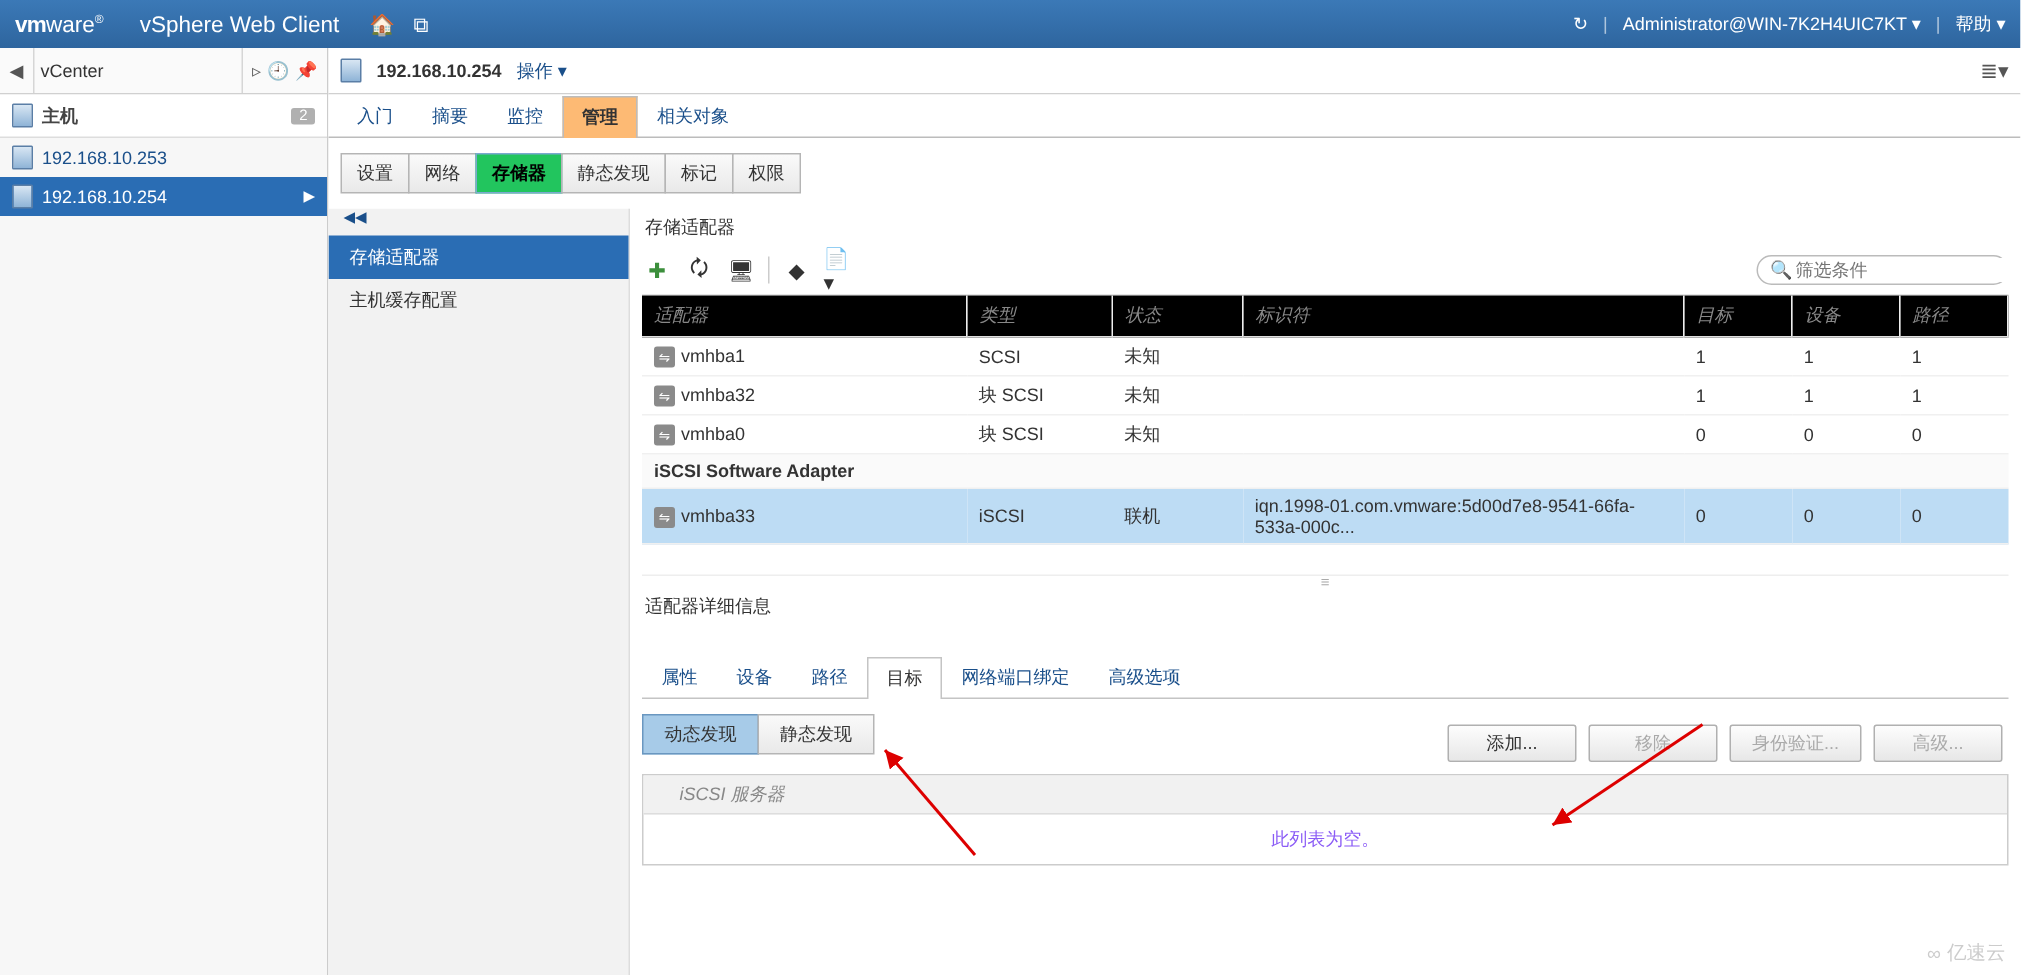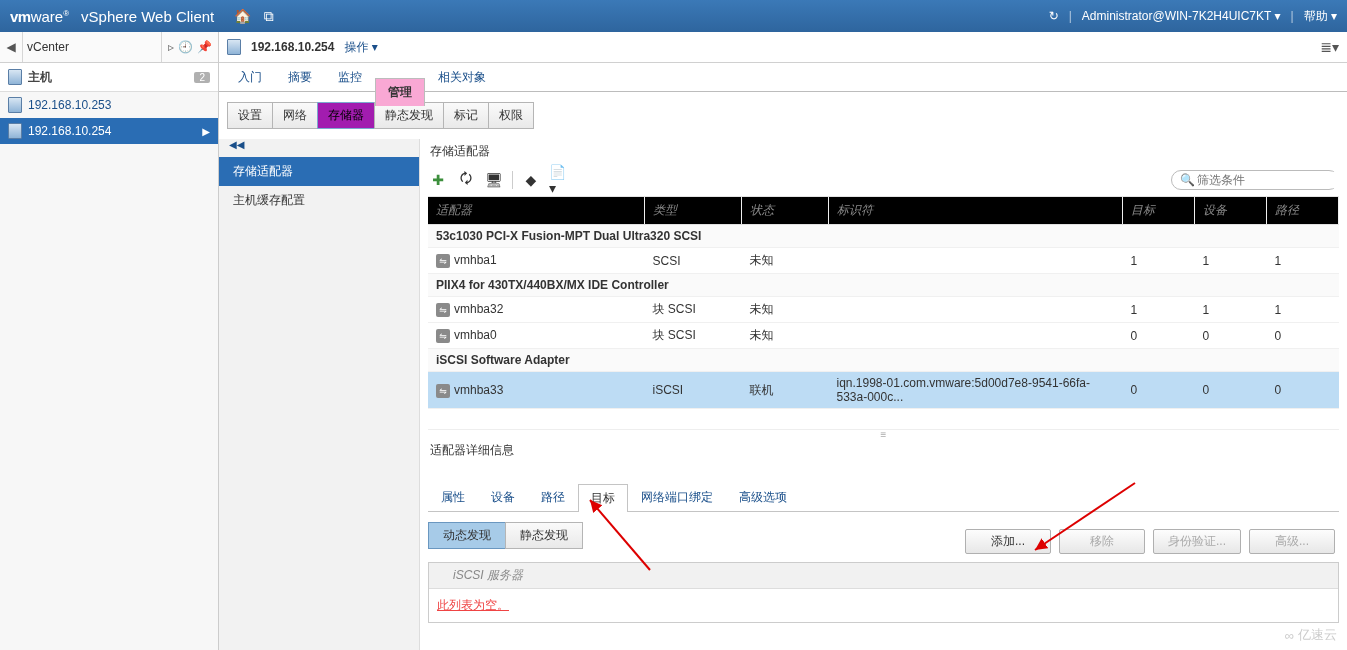--- a/index.html
+++ b/index.html
@@ -1,19 +1,19 @@
 <!DOCTYPE html>
 <html><head>
 <meta charset="utf-8">
 <style>
   html, body { margin: 0; padding: 0; font-family: Arial, "Microsoft YaHei", sans-serif; font-size: 12px; background: #fff; color: #333; }
   .app { width: 1347px; height: 650px; position: relative; overflow: hidden; }
   
   .topbar { background: linear-gradient(#3b79b7, #2e659e); height: 32px; color: #fff; display: flex; align-items: center; padding: 0 10px; }
-  .logo { font-size: 15px; display: flex; align-items: flex-end; gap: 12px; }
+  .logo { font-size: 15px; display: flex; align-items: flex-end; gap: 24px; }
   .logo .vm { font-weight: bold; letter-spacing: -0.5px; }
   .logo .thin { font-weight: 300; }
   .topbar-icons { display: flex; gap: 12px; margin-left: 20px; font-size: 14px; }
   .topbar-right { margin-left: auto; display: flex; align-items: center; gap: 10px; font-size: 12px; }
   .topbar-right .sep { opacity: .6; }
   
   .main { display: flex; height: calc(100% - 32px); }
   .left { width: 218px; border-right: 1px solid #ccc; background: #f7f7f7; display: flex; flex-direction: column; }
   .right { flex: 1; display: flex; flex-direction: column; background: #fff; }
   
@@ -30,26 +30,26 @@
   .chev { margin-left: auto; font-size: 10px; }
   .host-icon { width: 12px; height: 14px; background: linear-gradient(#d8e6f3, #8fb4d7); border: 1px solid #5a7ea6; border-radius: 1px; display: inline-block; }
   
   .r-top { height: 30px; display: flex; align-items: center; border-bottom: 1px solid #d0d0d0; padding: 0 8px; gap: 10px; }
   .r-top .title { color: #333; font-weight: bold; }
   .r-top .act { color: #1a4f8a; cursor: pointer; }
   .r-gear { margin-left: auto; color: #555; cursor: pointer; font-size: 14px; }
   
   .tabs1 { display: flex; border-bottom: 1px solid #bcbcbc; padding-left: 6px; background: #fff; height: 28px; align-items: center; }
   .tab1 { padding: 5px 12px; color: #1a4f8a; cursor: pointer; border: 1px solid transparent; border-bottom: none; }
-  .tab1.active { background: #f9a8d4; border-color: #bcbcbc; color: #333; font-weight: bold; position: relative; top: 15px; }
+  .tab1.active { background: #fdba74; border-color: #bcbcbc; color: #333; font-weight: bold; position: relative; top: 1px; }
   
   .tabs2 { display: flex; margin: 10px 0 0 8px; align-items: center; }
   .tab2 { padding: 4px 10px; border: 1px solid #b5b5b5; background: linear-gradient(#fafafa,#e9e9e9); color: #333; cursor: pointer; margin-left: -1px; font-size: 12px; }
   .tab2:first-child { margin-left: 0; }
-  .tab2.active { background: #a21caf; border-color: #7ba9cf; color: #000; }
+  .tab2.active { background: #22c55e; border-color: #7ba9cf; color: #000; font-weight: bold; }
   
   .content { flex: 1; display: flex; margin-top: 10px; overflow: hidden; }
   .sidenav { width: 200px; background: #f2f2f2; border-right: 1px solid #ddd; }
   .sidenav .collapse { height: 18px; color: #1a4f8a; padding-left: 10px; font-size: 10px; cursor: pointer; }
   .side-item { padding: 6px 14px; cursor: pointer; color: #333; }
   .side-item.active { background: #2a6db4; color: #fff; }
   .panel { flex: 1; display: flex; flex-direction: column; padding: 0 8px; overflow: hidden; }
   .panel-title { padding: 4px 2px 8px; color: #333; }
   .toolbar { display: flex; align-items: center; gap: 8px; padding: 2px 0 6px; border-bottom: 1px solid #e4e4e4; }
   .tool-ic { width: 20px; height: 20px; display: inline-flex; align-items: center; justify-content: center; font-size: 14px; color: #333; cursor: pointer; }
@@ -72,21 +72,21 @@
   .tab3.active { background: #fff; border-color: #c4c4c4; color: #333; position: relative; top: 1px; }
   .seg-row { display: flex; margin: 10px 0; }
   .seg { padding: 4px 14px; border: 1px solid #b5b5b5; background: linear-gradient(#fafafa,#e9e9e9); cursor: pointer; margin-left: -1px; }
   .seg:first-child { margin-left: 0; }
   .seg.active { background: #a7cbe8; border-color: #6a97c0; }
   .btn-row { display: flex; gap: 8px; margin-left: auto; margin-right: 4px; margin-top: -30px; margin-bottom: 8px; justify-content: flex-end; }
   .btn { padding: 3px 14px; border: 1px solid #b0b0b0; background: linear-gradient(#fdfdfd,#e7e7e7); border-radius: 2px; cursor: pointer; min-width: 56px; text-align: center; }
   .btn.disabled { color: #aaa; }
   .iscsi-tbl { border: 1px solid #ccc; }
   .iscsi-hdr { background: #f1f1f1; padding: 4px 24px; font-style: italic; color: #888; border-bottom: 1px solid #ddd; }
-  .iscsi-empty { padding: 8px; color: #ef4444; text-decoration: underline; }
+  .iscsi-empty { text-align: center; padding: 8px; color: #8b5cf6; }
   
   .wm { position: absolute; right: 10px; bottom: 6px; color: #ccc; font-size: 13px; display: flex; align-items: center; gap: 4px; }
   
   .arrow { position: absolute; pointer-events: none; }
 </style>
 </head>
 <body>
 
 <div class="app">
 
@@ -191,34 +191,28 @@
                 <th style="width:200px">适配器</th>
                 <th style="width:80px">类型</th>
                 <th style="width:70px">状态</th>
                 <th>标识符</th>
                 <th style="width:55px">目标</th>
                 <th style="width:55px">设备</th>
                 <th style="width:55px">路径</th>
               </tr>
             </thead>
             <tbody id="adapter-body">
-                <tr class="grouphdr">
-                  <td colspan="7">53c1030 PCI-X Fusion-MPT Dual Ultra320 SCSI</td>
-                </tr>
                 <tr class="datarow">
                   <td><span class="adp-icon">⇋</span>vmhba1</td>
                   <td>SCSI</td>
                   <td>未知</td>
                   <td></td>
                   <td>1</td>
                   <td>1</td>
                   <td>1</td>
-                </tr>
-                <tr class="grouphdr">
-                  <td colspan="7">PIIX4 for 430TX/440BX/MX IDE Controller</td>
                 </tr>
                 <tr class="datarow">
                   <td><span class="adp-icon">⇋</span>vmhba32</td>
                   <td>块 SCSI</td>
                   <td>未知</td>
                   <td></td>
                   <td>1</td>
                   <td>1</td>
                   <td>1</td>
                 </tr>

